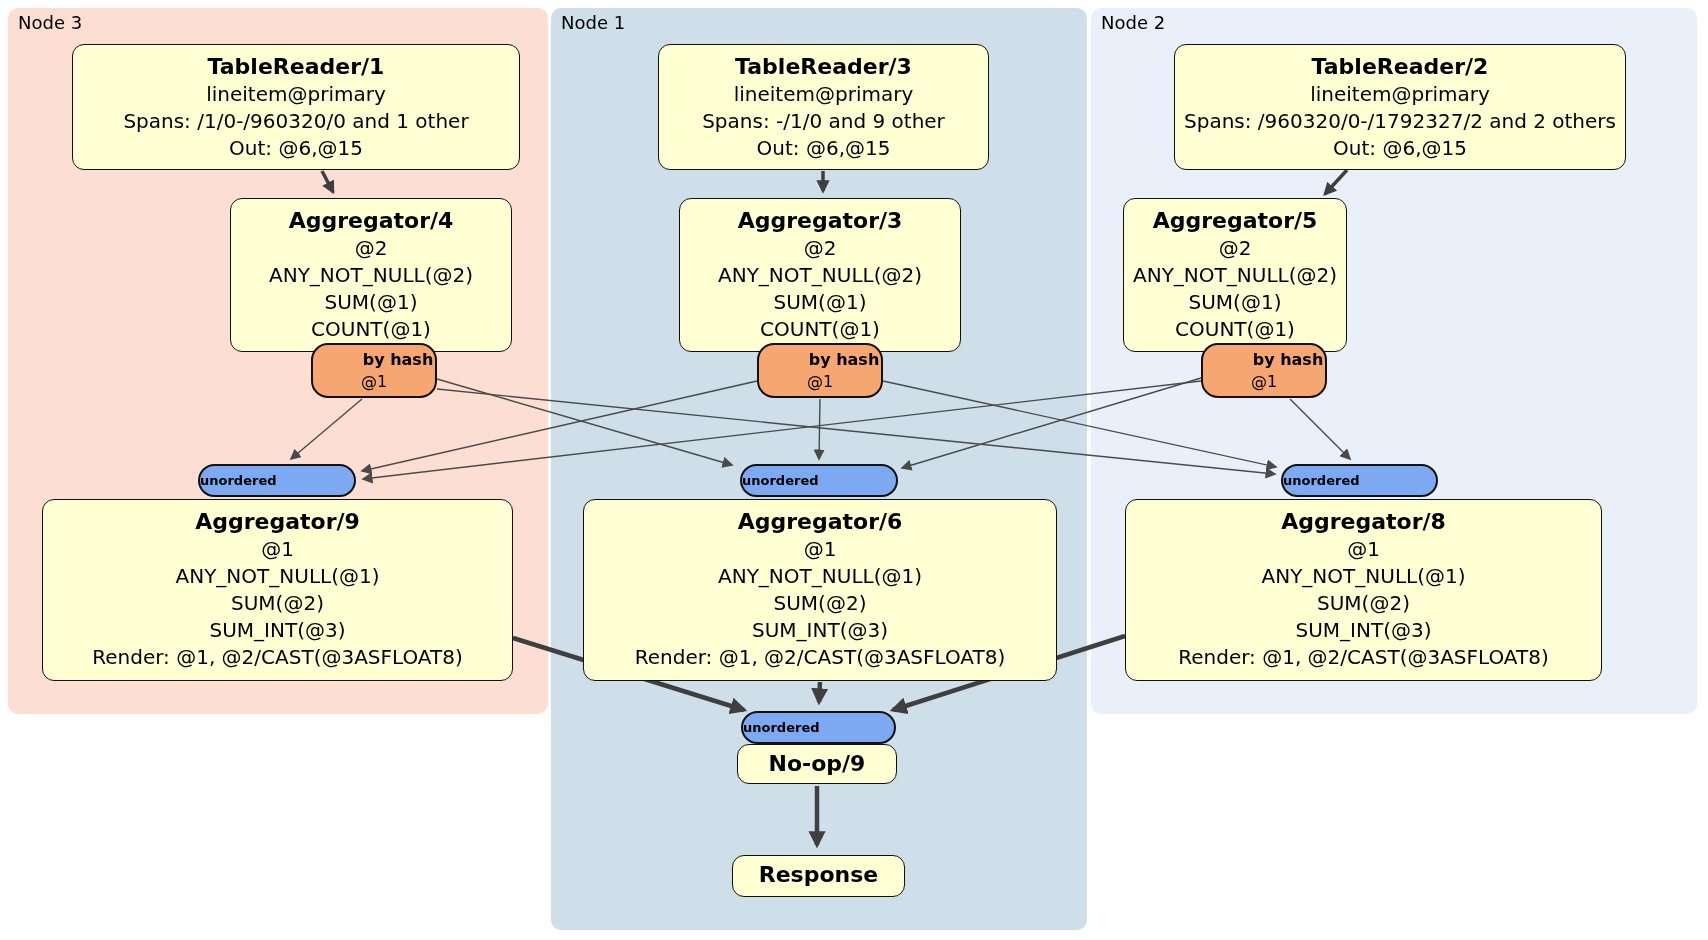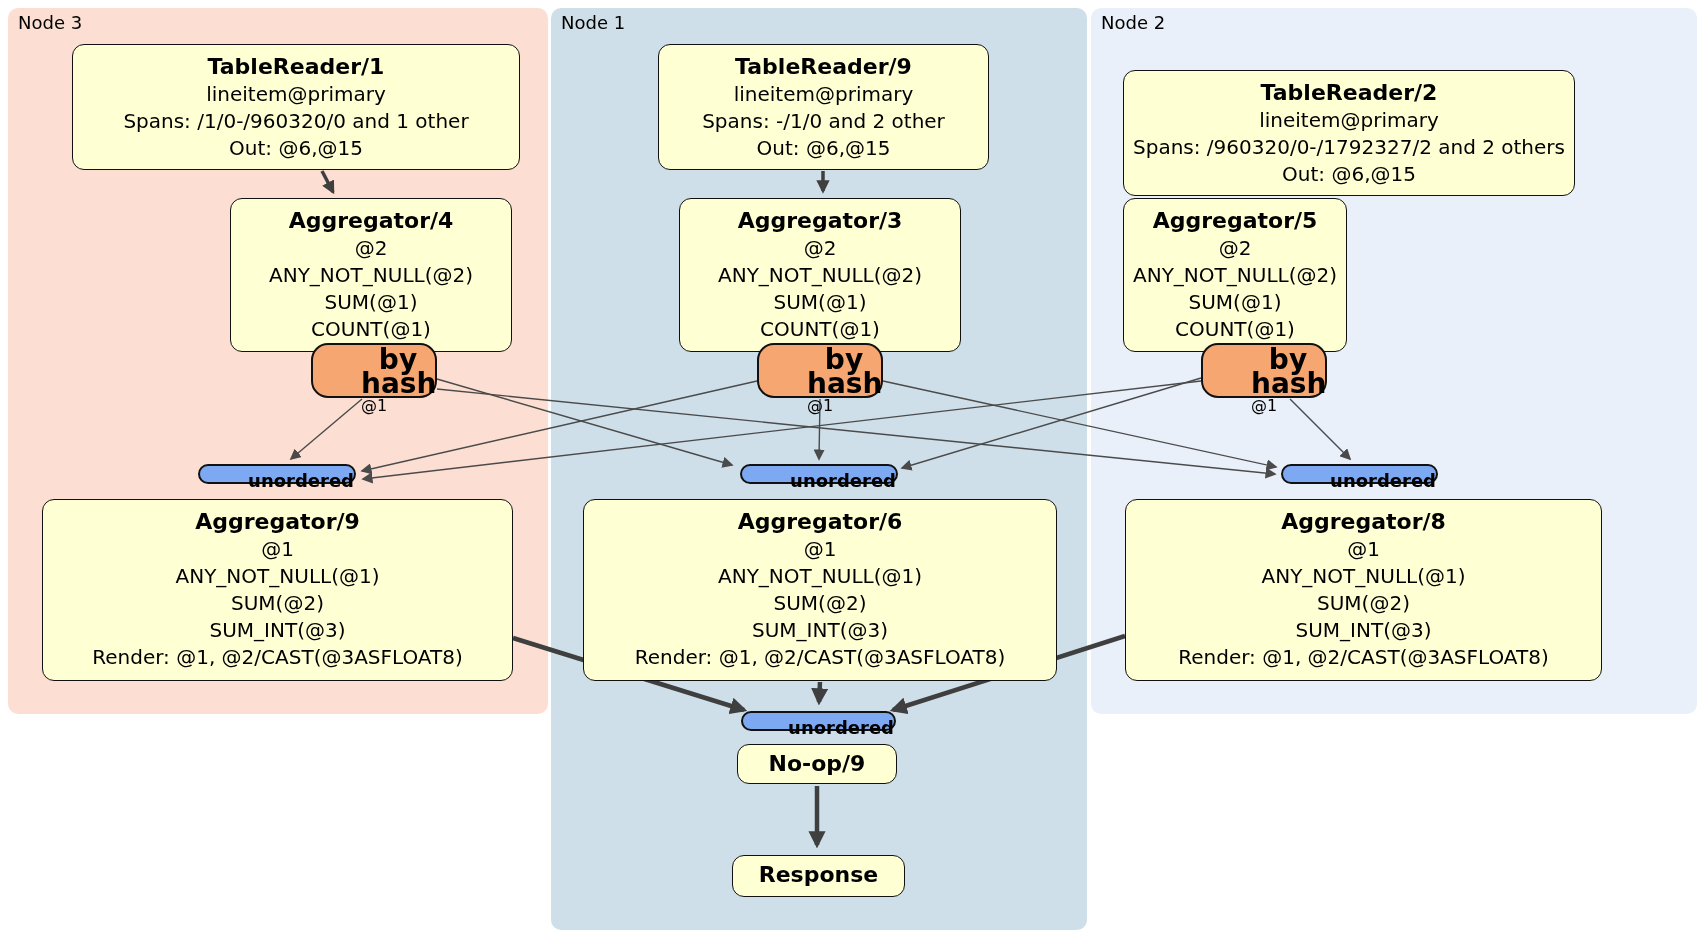--- a/index.html
+++ b/index.html
@@ -13,26 +13,26 @@
   .pbox{
     position:absolute;z-index:2;background:#ffffd4;border:1.7px solid #111;
     border-radius:12px;text-align:center;box-sizing:border-box;padding-top:7px;
   }
   .ptitle{font-size:22px;font-weight:700;line-height:29px;}
   .pline{font-size:20px;line-height:27px;white-space:nowrap;}
   .router{
     position:absolute;z-index:3;background:#f6a671;border:2px solid #111;
     border-radius:17px;text-align:center;box-sizing:border-box;padding-top:3px;
   }
-  .router-title{font-size:28px;font-weight:700;line-height:24px;margin-left:48px;}
+  .router-title{font-size:16px;font-weight:700;line-height:24px;margin-left:48px;}
   .router-sub{font-size:16px;line-height:20px;}
   .sync{
     position:absolute;z-index:3;background:#7da9f2;border:2px solid #111;
-    border-radius:17px;text-align:right;box-sizing:border-box;
-    font-size:18px;font-weight:700;line-height:29px;height:20px;
+    border-radius:17px;text-align:left;box-sizing:border-box;
+    font-size:13px;font-weight:700;line-height:29px;height:33px;
   }
   .final{padding-top:0;}
   .final .ptitle{line-height:38px;}
 </style>
 </head>
 <body>
 
 <div class="canvas">
 
   <div class="region" style="left:8px;top:8px;width:540px;height:706px;background:#fcdfd2;">
@@ -94,44 +94,44 @@
   <div class="pbox" style="left:42px;top:499px;width:471px;height:182px;">
     <div class="ptitle">Aggregator/9</div>
     <div class="pline">@1</div>
     <div class="pline">ANY_NOT_NULL(@1)</div>
     <div class="pline">SUM(@2)</div>
     <div class="pline">SUM_INT(@3)</div>
     <div class="pline">Render: @1, @2/CAST(@3ASFLOAT8)</div>
   </div>
 
   <div class="pbox" style="left:658px;top:44px;width:331px;height:126px;">
-    <div class="ptitle">TableReader/9</div>
+    <div class="ptitle">TableReader/3</div>
     <div class="pline">lineitem@primary</div>
-    <div class="pline">Spans: -/1/0 and 2 other</div>
+    <div class="pline">Spans: -/1/0 and 9 other</div>
     <div class="pline">Out: @6,@15</div>
   </div>
 
   <div class="pbox" style="left:679px;top:198px;width:282px;height:154px;">
     <div class="ptitle">Aggregator/3</div>
     <div class="pline">@2</div>
     <div class="pline">ANY_NOT_NULL(@2)</div>
     <div class="pline">SUM(@1)</div>
     <div class="pline">COUNT(@1)</div>
   </div>
 
   <div class="pbox" style="left:583px;top:499px;width:474px;height:182px;">
     <div class="ptitle">Aggregator/6</div>
     <div class="pline">@1</div>
     <div class="pline">ANY_NOT_NULL(@1)</div>
     <div class="pline">SUM(@2)</div>
     <div class="pline">SUM_INT(@3)</div>
     <div class="pline">Render: @1, @2/CAST(@3ASFLOAT8)</div>
   </div>
 
-  <div class="pbox" style="left:1123px;top:44px;width:452px;height:126px;margin-top:26px;">
+  <div class="pbox" style="left:1174px;top:44px;width:452px;height:126px;">
     <div class="ptitle">TableReader/2</div>
     <div class="pline">lineitem@primary</div>
     <div class="pline">Spans: /960320/0-/1792327/2 and 2 others</div>
     <div class="pline">Out: @6,@15</div>
   </div>
 
   <div class="pbox" style="left:1123px;top:198px;width:224px;height:154px;">
     <div class="ptitle">Aggregator/5</div>
     <div class="pline">@2</div>
     <div class="pline">ANY_NOT_NULL(@2)</div>

